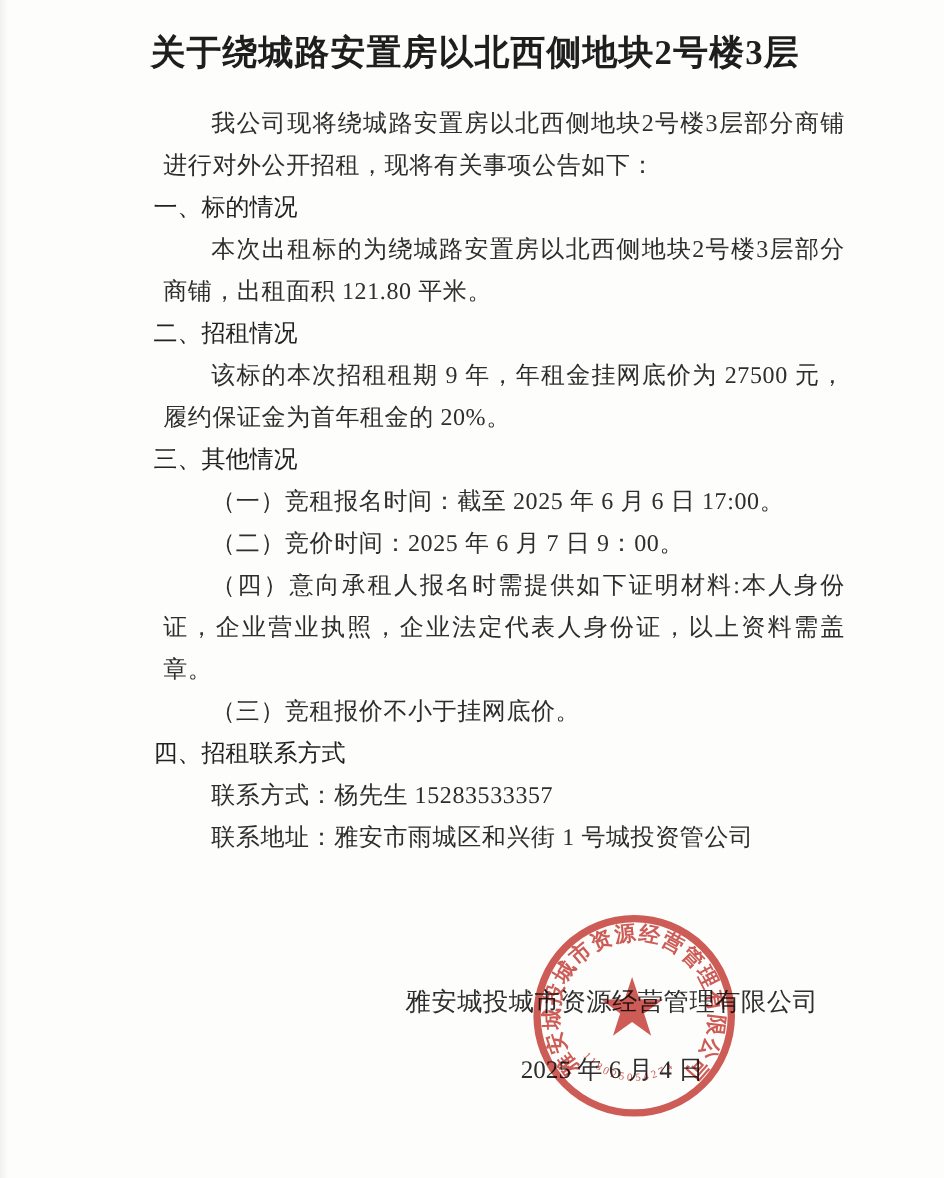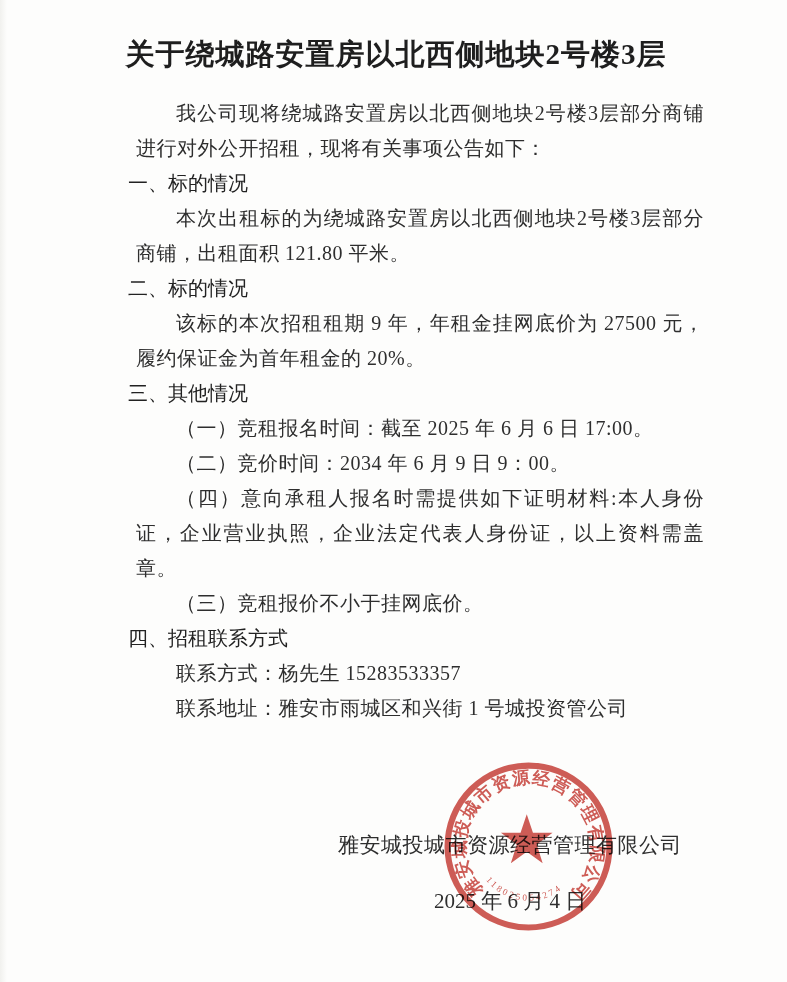--- a/index.html
+++ b/index.html
@@ -8,21 +8,21 @@
     width:787px; height:982px;
     margin:0 auto;
     background:#fdfdfc;
     background-image: linear-gradient(90deg, #f1f1ee 0px, #fdfdfc 7px);
     font-family:"Liberation Serif","DejaVu Serif",serif;
     color:#2e2e2e;
     overflow:hidden;
   }
   .doc {
     position:absolute;
-    left:88px; top:32px; width:616px;
+    left:88px; top:22px; width:616px;
   }
   .title {
     text-align:center;
     font-weight:bold;
     font-size:29px;
     line-height:45px;
     color:#1e1e1e;
     letter-spacing:1px;
   }
   .content { margin-top:19px; }
@@ -86,28 +86,28 @@
 
     <div class="content">
       <div class="para">我公司现将绕城路安置房以北西侧地块2号楼3层部分商铺进行对外公开招租，现将有关事项公告如下：</div>
 
       <div>
         <div class="heading">一、标的情况</div>
         <div class="para">本次出租标的为绕城路安置房以北西侧地块2号楼3层部分商铺，出租面积 121.80 平米。</div>
       </div>
 
       <div>
-        <div class="heading">二、标的情况</div>
+        <div class="heading">二、招租情况</div>
         <div class="para">该标的本次招租租期 9 年，年租金挂网底价为 27500 元，履约保证金为首年租金的 20%。</div>
       </div>
 
       <div>
         <div class="heading">三、其他情况</div>
         <div class="para">（一）竞租报名时间：截至 2025 年 6 月 6 日 17:00。</div>
-        <div class="para">（二）竞价时间：2034 年 6 月 9 日 9：00。</div>
+        <div class="para">（二）竞价时间：2025 年 6 月 7 日 9：00。</div>
         <div class="para">（四）意向承租人报名时需提供如下证明材料:本人身份证，企业营业执照，企业法定代表人身份证，以上资料需盖章。</div>
         <div class="para">（三）竞租报价不小于挂网底价。</div>
       </div>
 
       <div>
         <div class="heading">四、招租联系方式</div>
         <div class="para">联系方式：杨先生 15283533357</div>
         <div class="para">联系地址：雅安市雨城区和兴街 1 号城投资管公司</div>
       </div>
     </div>

